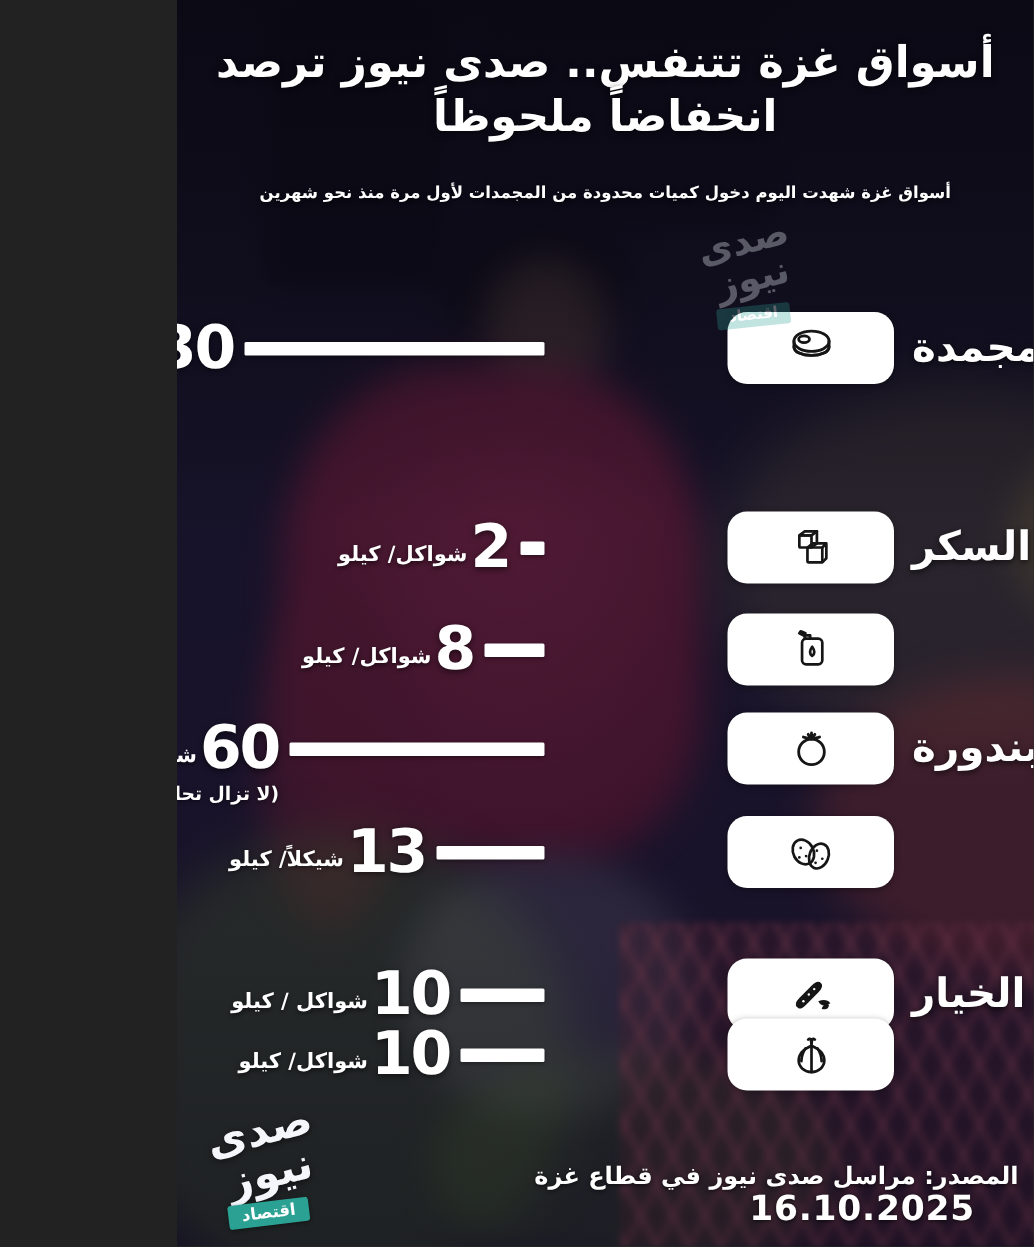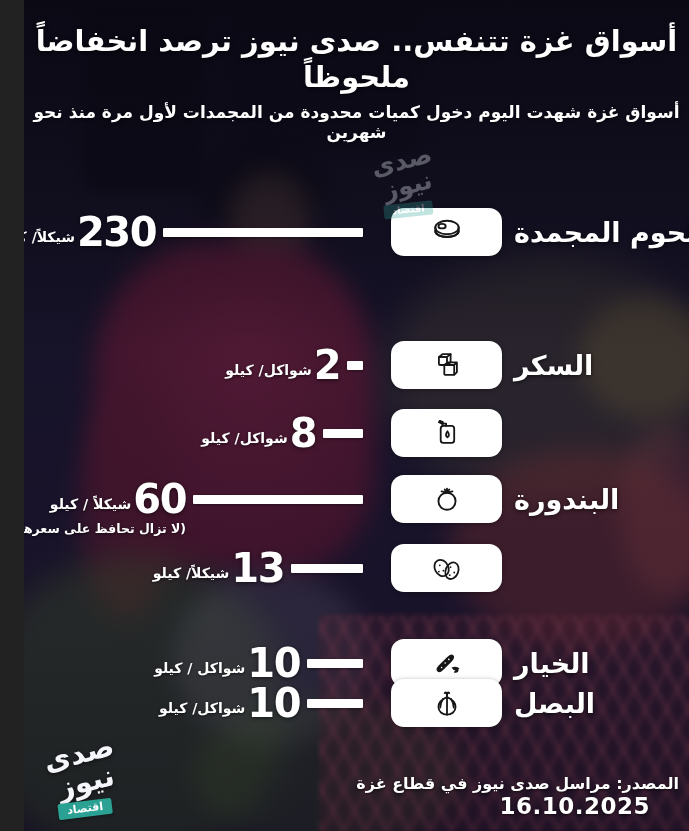--- a/index.html
+++ b/index.html
@@ -1,18 +1,18 @@
 <!DOCTYPE html>
 <html lang="ar" dir="rtl"><head>
 <meta charset="utf-8">
 <style>
   * { margin:0; padding:0; box-sizing:border-box; }
   body { background:#222; font-family:"DejaVu Sans", sans-serif; }
   .poster {
-    position:relative; width:665px; height:831px; overflow:hidden;
+    position:relative; width:571px; height:831px; overflow:hidden;
     background:linear-gradient(180deg,#0d0c18 0%,#131020 18%,#1b1730 45%,#221a34 75%,#1d1630 100%);
     direction:rtl;
   }
   
   .bg { position:absolute; inset:0; z-index:0; }
   .blob { position:absolute; filter:blur(12px); border-radius:50%; }
   .b-door1 { left:60px; top:0; width:120px; height:190px; background:#07070f; border-radius:8px; filter:blur(7px); }
   .b-door2 { left:205px; top:0; width:190px; height:150px; background:#0b0a16; border-radius:8px; filter:blur(7px); }
   .b-hair  { left:175px; top:140px; width:125px; height:95px; background:#0a0911; }
   .b-face  { left:205px; top:172px; width:82px; height:95px; background:rgba(145,103,82,.5); }
@@ -33,21 +33,21 @@
       rgba(142,48,58,.28);
   }
   .tint {
     position:absolute; inset:0; z-index:1;
     background:linear-gradient(180deg, rgba(10,9,20,.85) 0%, rgba(13,11,24,.70) 16%, rgba(19,15,35,.48) 42%, rgba(17,13,33,.52) 75%, rgba(14,11,28,.6) 100%);
   }
   
   .content { position:absolute; inset:0; z-index:2; color:#fff; }
   .hdr { position:absolute; top:24px; left:0; right:0; text-align:center; }
   .title { font-size:29px; font-weight:bold; line-height:1.23; text-shadow:0 1px 4px rgba(0,0,0,.6); }
-  .subtitle { margin-top:7px; font-size:17px; font-weight:bold; text-shadow:0 1px 3px rgba(0,0,0,.6); }
+  .subtitle { margin-top:27px; font-size:11px; font-weight:bold; text-shadow:0 1px 3px rgba(0,0,0,.6); }
   
   .wmark { position:absolute; top:148px; left:334px; width:95px; text-align:center; opacity:.34; transform:rotate(-6deg); z-index:2; }
   .wm-script { font-size:25px; font-weight:bold; color:#e8ecf5; transform:rotate(-8deg); line-height:1; }
   .wm-badge { display:inline-block; margin-top:3px; background:rgba(46,160,148,.85); color:#fff; font-size:10px; font-weight:bold; padding:1px 8px 2px; border-radius:2px; }
   
   .row { position:absolute; left:0; width:100%; height:66px; }
   .row-label {
     position:absolute; left:490px; top:50%; transform:translateY(-50%);
     font-size:27px; font-weight:bold; white-space:nowrap; direction:rtl;
     text-shadow:0 1px 4px rgba(0,0,0,.65);
@@ -252,21 +252,20 @@
         </div>
         <div class="bar" style="width: 56px;"></div>
       </div>
       <div class="iconbox">
         <svg viewBox="0 0 40 40" fill="none" stroke="#161616" stroke-width="2" stroke-linecap="round" stroke-linejoin="round">
           <path d="M20 13.5c-6 2.5-9.5 6-9.5 11a9.5 8.5 0 0 0 19 0c0-5-3.5-8.5-9.5-11z"></path>
           <path d="M15.5 15.5c-2 3-3 6-3 9.5M24.5 15.5c2 3 3 6 3 9.5M20 14v19"></path>
           <path d="M17.5 9q2.5-2.5 2.5 4.5M22.5 9q-2.5-2.5-2.5 4.5"></path>
         </svg>
       </div>
-      <div class="row-label">البصل</div>
     </div>
 
     <div class="src">المصدر: مراسل صدى نيوز في قطاع غزة</div>
     <div class="date">16.10.2025</div>
     <div class="logo">
       <div class="logo-script">صدى نيوز</div>
       <div class="logo-badge">اقتصاد</div>
     </div>
   </div>
 </div>

